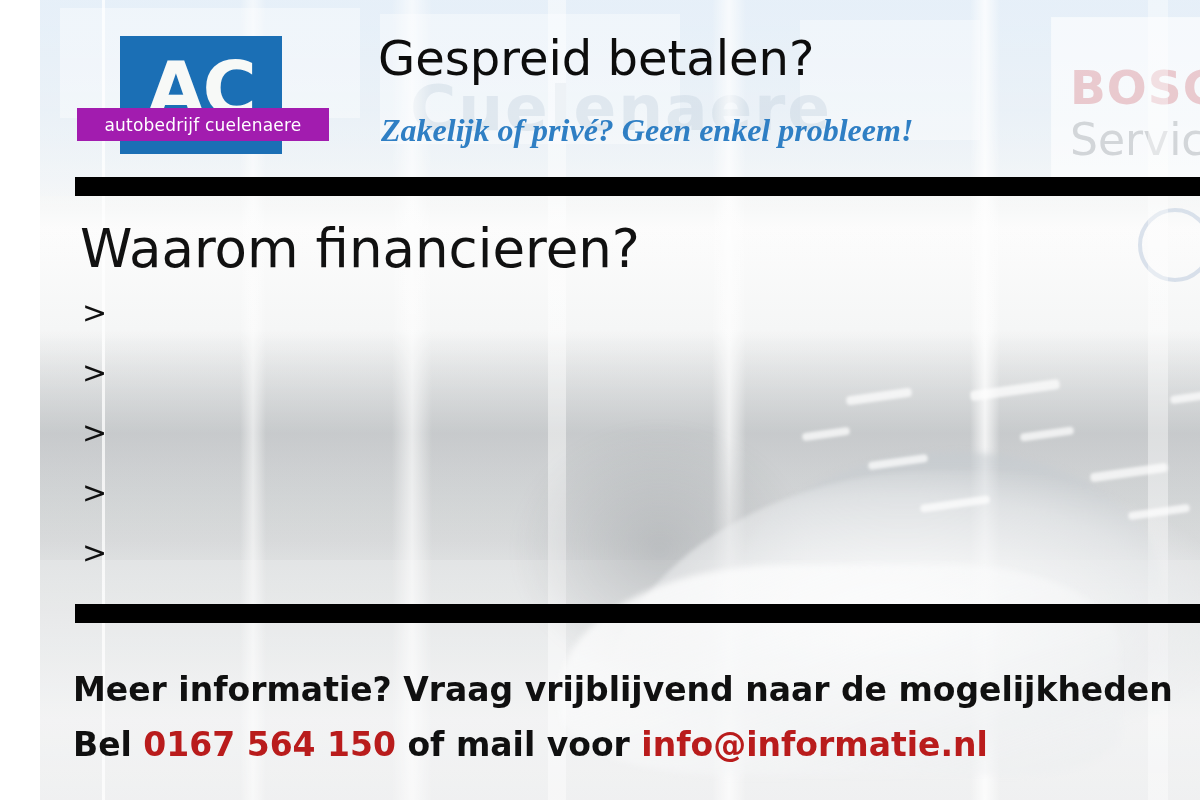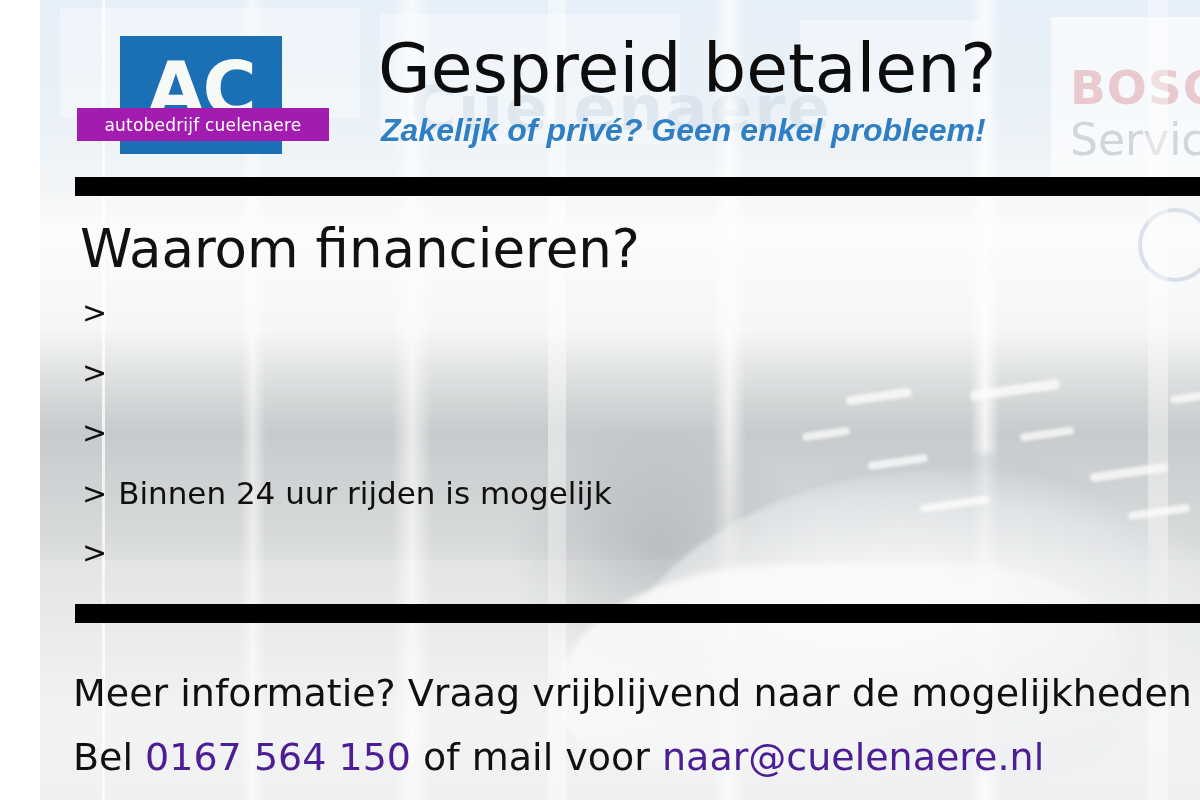--- a/index.html
+++ b/index.html
@@ -178,28 +178,28 @@
     font-size: 17px;
     letter-spacing: 0.2px;
     white-space: nowrap;
   }
 
   
   .headline {
     position: absolute; left: 338px; top: 34px;
     font-family: "DejaVu Sans", sans-serif;
     font-weight: 400;
-    font-size: 68px;
+    font-size: 48px;
     line-height: 1.02;
     color: #0d0d0d;
     white-space: nowrap;
   }
   .subhead {
     position: absolute; left: 341px; top: 112px;
-    font-family: Liberation Sans, sans-serif;
+    font-family: Liberation Serif, serif;
     font-style: italic;
     font-weight: 700;
     font-size: 32px;
     color: #2f7fc4;
     white-space: nowrap;
   }
 
   
   .rule { position: absolute; left: 35px; width: 1135px; height: 19px; background: #000000; }
   .rule-top { top: 177px; }
@@ -223,26 +223,27 @@
     color: #101010;
     height: 60px;
     white-space: nowrap;
   }
   .bullet .chev { margin-right: 11px; font-size: 30px; }
 
   
   .footer { position: absolute; left: 33px; top: 662px; }
   .footer-line {
     font-family: "DejaVu Sans", sans-serif;
-    font-size: 38px;
+    font-size: 33px;
     color: #101010;
     line-height: 1.68;
     white-space: nowrap;
-  }
-  .accent { color: #4c1d95; }
+    font-weight: bold;
+  }
+  .accent { color: #b91c1c; }
 </style>
 </head>
 <body>
 
 <div class="banner">
 
   <div class="bg">
     <div class="bg-base"></div>
     <div class="bg-ceiling"></div>
     <div class="facade"></div>
@@ -306,28 +307,27 @@
         <span class="chev">&gt;</span>
       </div>
       <div class="bullet">
         <span class="chev">&gt;</span>
       </div>
       <div class="bullet">
         <span class="chev">&gt;</span>
       </div>
       <div class="bullet">
         <span class="chev">&gt;</span>
-        <span>Binnen 24 uur rijden is mogelijk</span>
       </div>
       <div class="bullet">
         <span class="chev">&gt;</span>
       </div>
     </div>
 
     <div class="rule rule-bottom"></div>
 
     <div class="footer">
       <div class="footer-line">Meer informatie? Vraag vrijblijvend naar de mogelijkheden</div>
-      <div class="footer-line"><span>Bel </span><span class="accent">0167 564 150</span><span> of mail voor </span><span class="accent">naar@cuelenaere.nl</span></div>
+      <div class="footer-line"><span>Bel </span><span class="accent">0167 564 150</span><span> of mail voor </span><span class="accent">info@informatie.nl</span></div>
     </div>
 
   </div>
 </div>
 
 </body></html>

